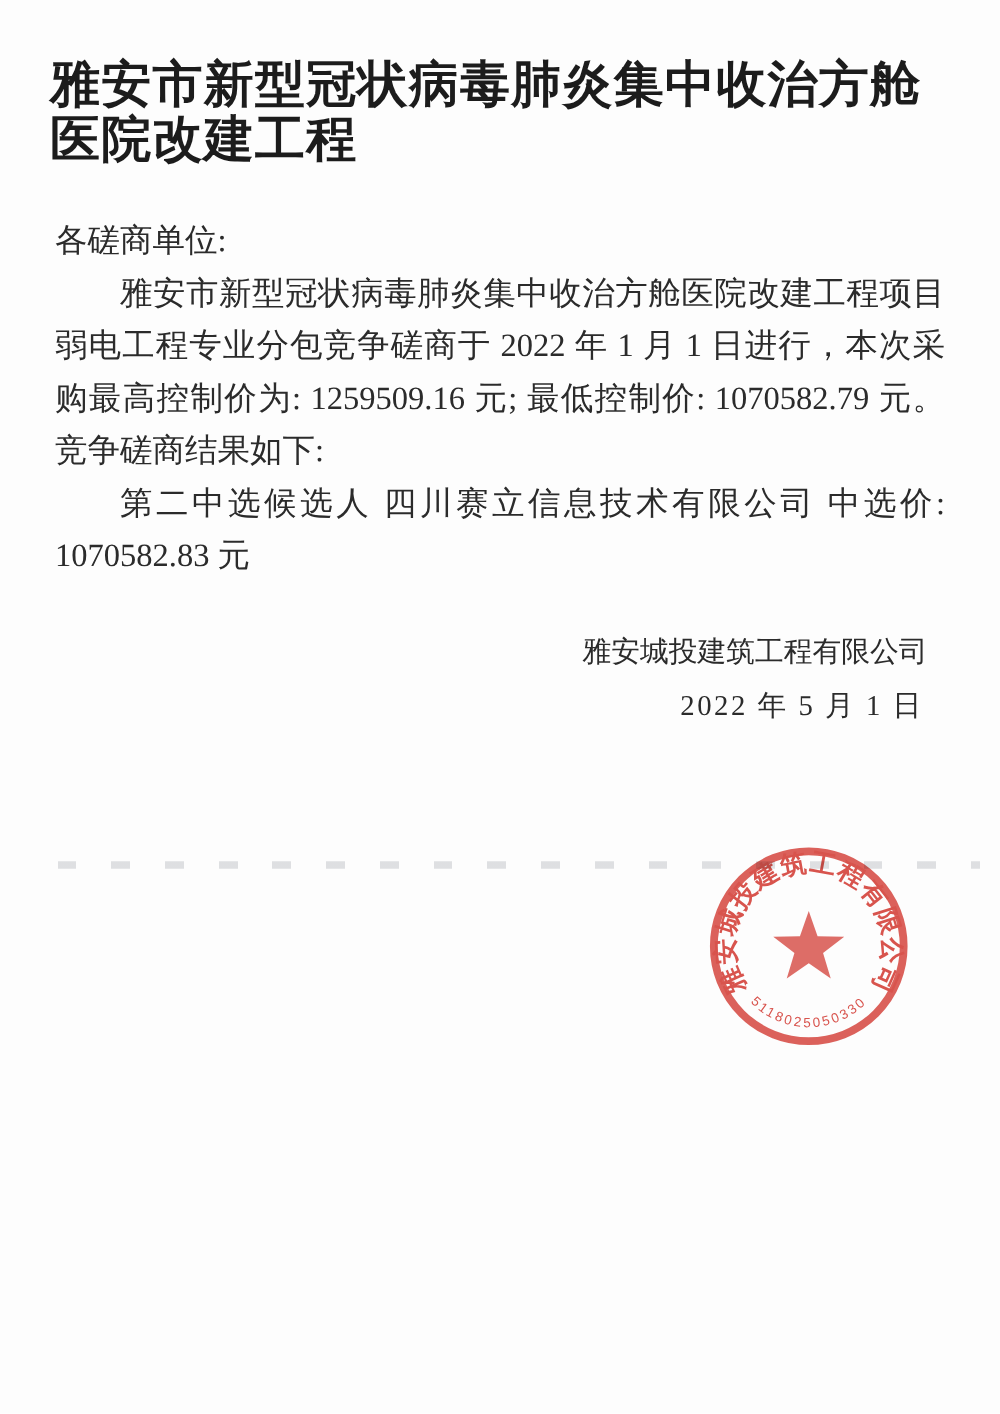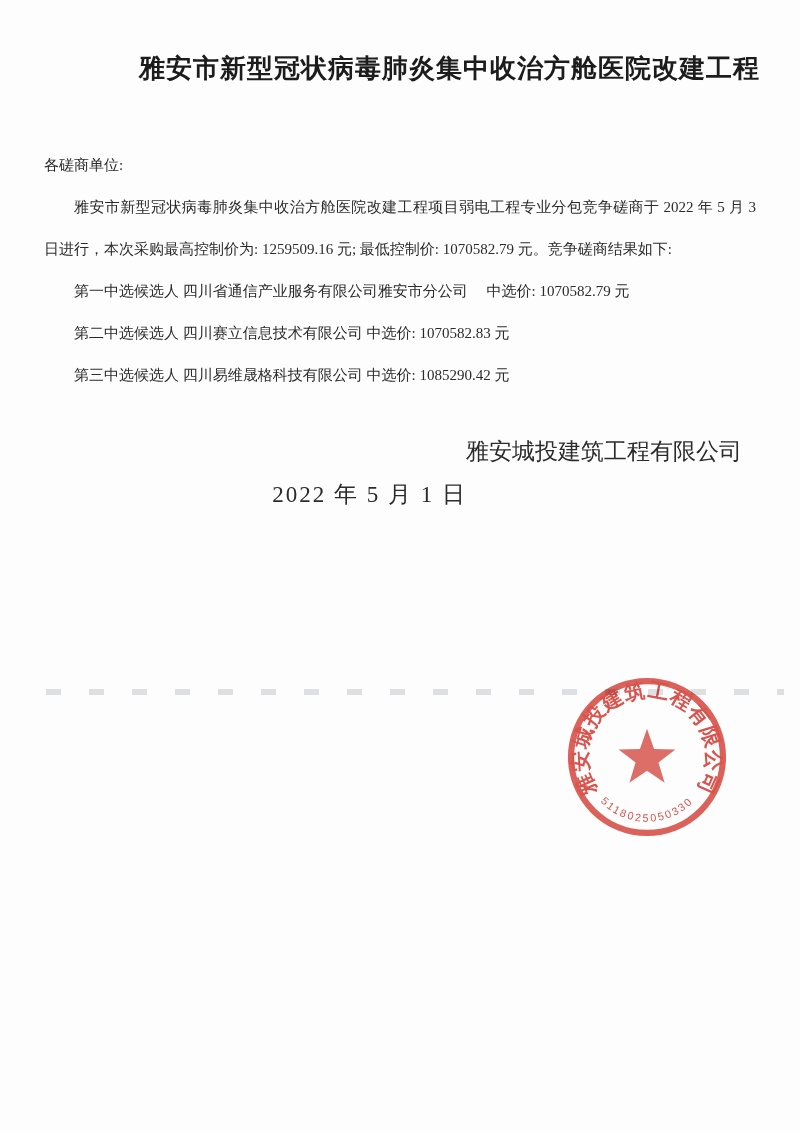--- a/index.html
+++ b/index.html
@@ -13,49 +13,48 @@
     height: 1131px;
     margin: 0 auto;
     background: #fdfdfd;
     overflow: hidden;
     color: #2b2b2b;
     font-family: "Liberation Serif", "DejaVu Serif", serif;
   }
   .doc-title {
     margin: 0;
     padding: 46px 40px 0 40px;
-    text-align: right;
+    text-align: left;
     font-family: "Liberation Sans", "DejaVu Sans", sans-serif;
     font-weight: bold;
-    font-size: 26px;
+    font-size: 40px;
     line-height: 44px;
     letter-spacing: 1px;
     color: #1c1c1c;
   }
   .doc-title .title-line { display: block; }
   .doc-body {
-    margin: 54px 44px 0 44px;
-    font-size: 15px;
+    margin: 38px 44px 0 44px;
+    font-size: 26px;
     line-height: 42px;
     text-align: justify;
     text-justify: inter-character;
   }
   .doc-body p { margin: 0; }
   .doc-body p.indent { text-indent: 2em; }
   .signature-block {
     margin: 34px 58px 0 0;
     text-align: right;
     font-size: 23px;
     line-height: 43px;
     color: #2b2b2b;
   }
   .signature-block .sig-date {
     letter-spacing: 2px;
     margin-right: 3px;
-    text-align: center;
   }
   
   .scan-artifact {
     position: absolute;
     left: 46px;
     right: 16px;
     top: 689px;
     height: 6px;
     background: repeating-linear-gradient(90deg,
       rgba(100, 106, 118, 0.20) 0px, rgba(100, 106, 118, 0.20) 15px,
@@ -93,24 +92,22 @@
 <body>
 
 <div class="page">
 
   <h1 class="doc-title">
     <span class="title-line">雅安市新型冠状病毒肺炎集中收治方舱医院改建工程</span>
   </h1>
 
   <div class="doc-body">
     <p>各磋商单位:</p>
-    <p class="indent">雅安市新型冠状病毒肺炎集中收治方舱医院改建工程项目弱电工程专业分包竞争磋商于 2022 年 5 月 3 日进行，本次采购最高控制价为: 1259509.16 元; 最低控制价: 1070582.79 元。竞争磋商结果如下:</p>
-    <p class="indent">第一中选候选人 四川省通信产业服务有限公司雅安市分公司　 中选价: 1070582.79 元</p>
+    <p class="indent">雅安市新型冠状病毒肺炎集中收治方舱医院改建工程项目弱电工程专业分包竞争磋商于 2022 年 1 月 1 日进行，本次采购最高控制价为: 1259509.16 元; 最低控制价: 1070582.79 元。竞争磋商结果如下:</p>
     <p class="indent">第二中选候选人 四川赛立信息技术有限公司 中选价: 1070582.83 元</p>
-    <p class="indent">第三中选候选人 四川易维晟格科技有限公司 中选价: 1085290.42 元</p>
   </div>
 
   <div class="signature-block">
     <div class="sig-company">雅安城投建筑工程有限公司</div>
     <div class="sig-date">2022 年 5 月 1 日</div>
   </div>
 
   <div class="scan-artifact"></div>
 
   <svg class="stamp" viewBox="0 0 200 200" aria-hidden="true">

